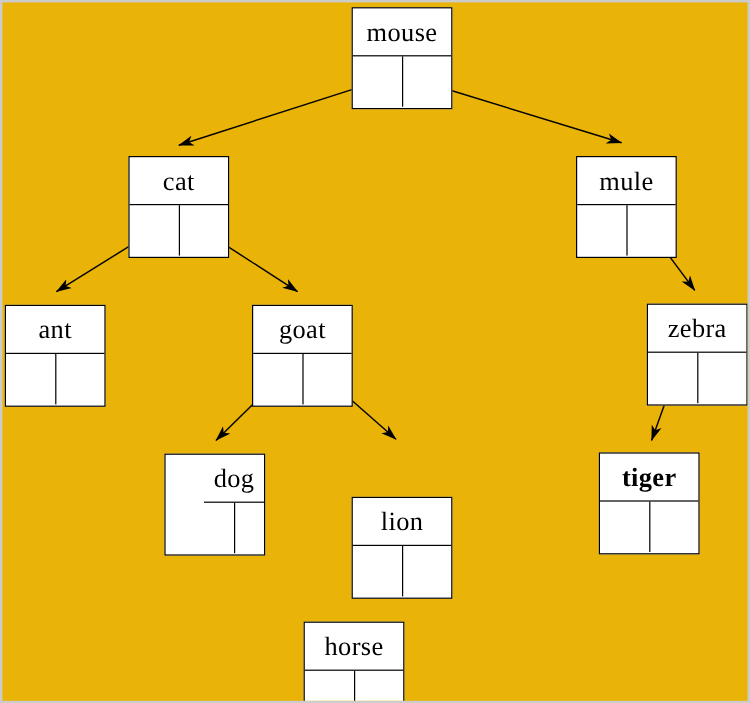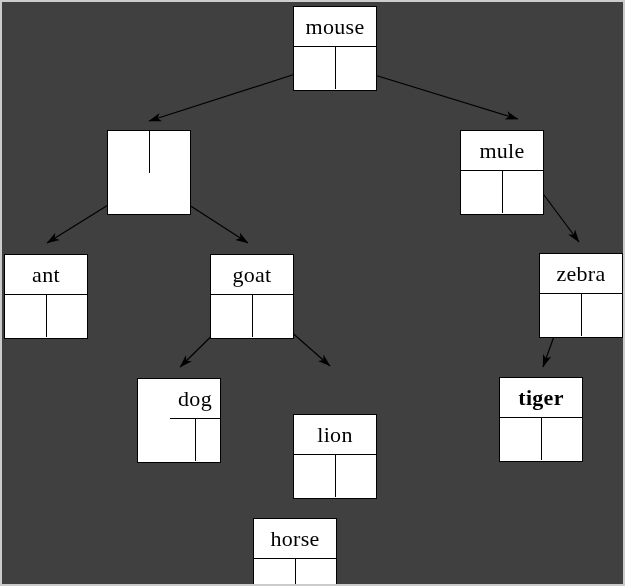--- a/index.html
+++ b/index.html
@@ -6,21 +6,21 @@
     margin: 0;
     padding: 0;
     background: #ffffff;
     font-family: "Liberation Serif", "DejaVu Serif", serif;
   }
   #page {
     position: relative;
     width: 625px;
     height: 586px;
     box-sizing: border-box;
-    background: #404040;
+    background: #eab308;
     border: 2px solid #cccccc;
     overflow: hidden;
   }
   #edges {
     position: absolute;
     left: 0;
     top: 0;
     width: 621px;
     height: 582px;
     pointer-events: none;
@@ -76,26 +76,27 @@
       <line x1="313" y1="437" x2="296" y2="491" stroke="#000000" stroke-width="1.2" marker-end="url(#arrow)"></line>
     </svg>
 <div class="node" style="left: 291px; top: 4px;">
     <div class="node-label">mouse</div>
     <div class="node-cells">
       <div class="cell cell-left"></div>
       <div class="cell cell-right"></div>
     </div>
   </div>
     <div class="node" style="left: 105px; top: 128px;">
+    <div class="node-label">cat</div>
     <div class="node-cells">
       <div class="cell cell-left"></div>
       <div class="cell cell-right"></div>
     </div>
   </div>
-    <div class="node" style="left: 458px; top: 128px;">
+    <div class="node" style="left: 478px; top: 128px;">
     <div class="node-label">mule</div>
     <div class="node-cells">
       <div class="cell cell-left"></div>
       <div class="cell cell-right"></div>
     </div>
   </div>
     <div class="node" style="left: 2px; top: 252px;">
     <div class="node-label">ant</div>
     <div class="node-cells">
       <div class="cell cell-left"></div>

